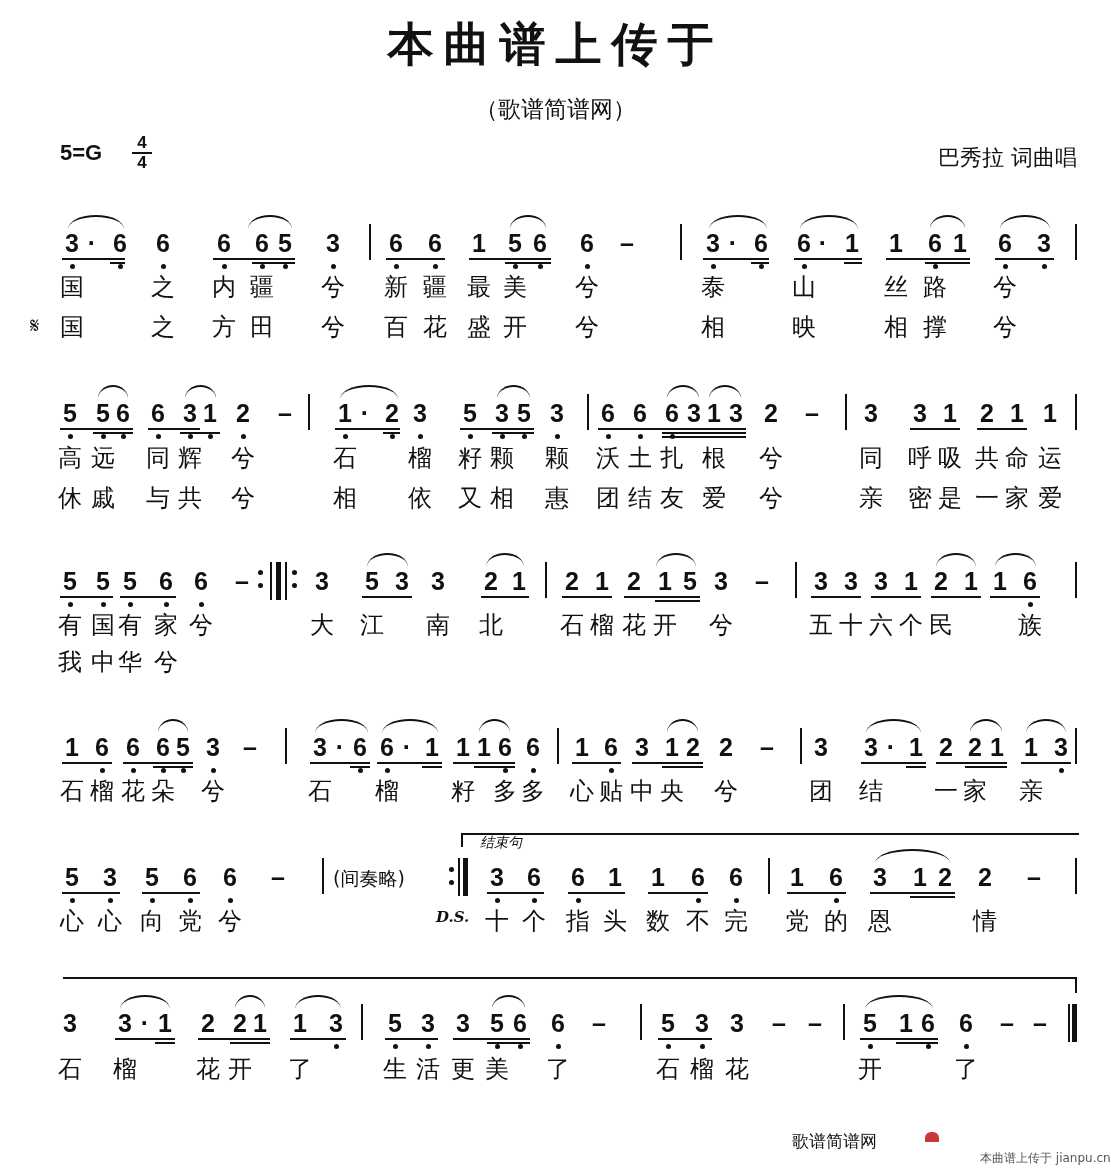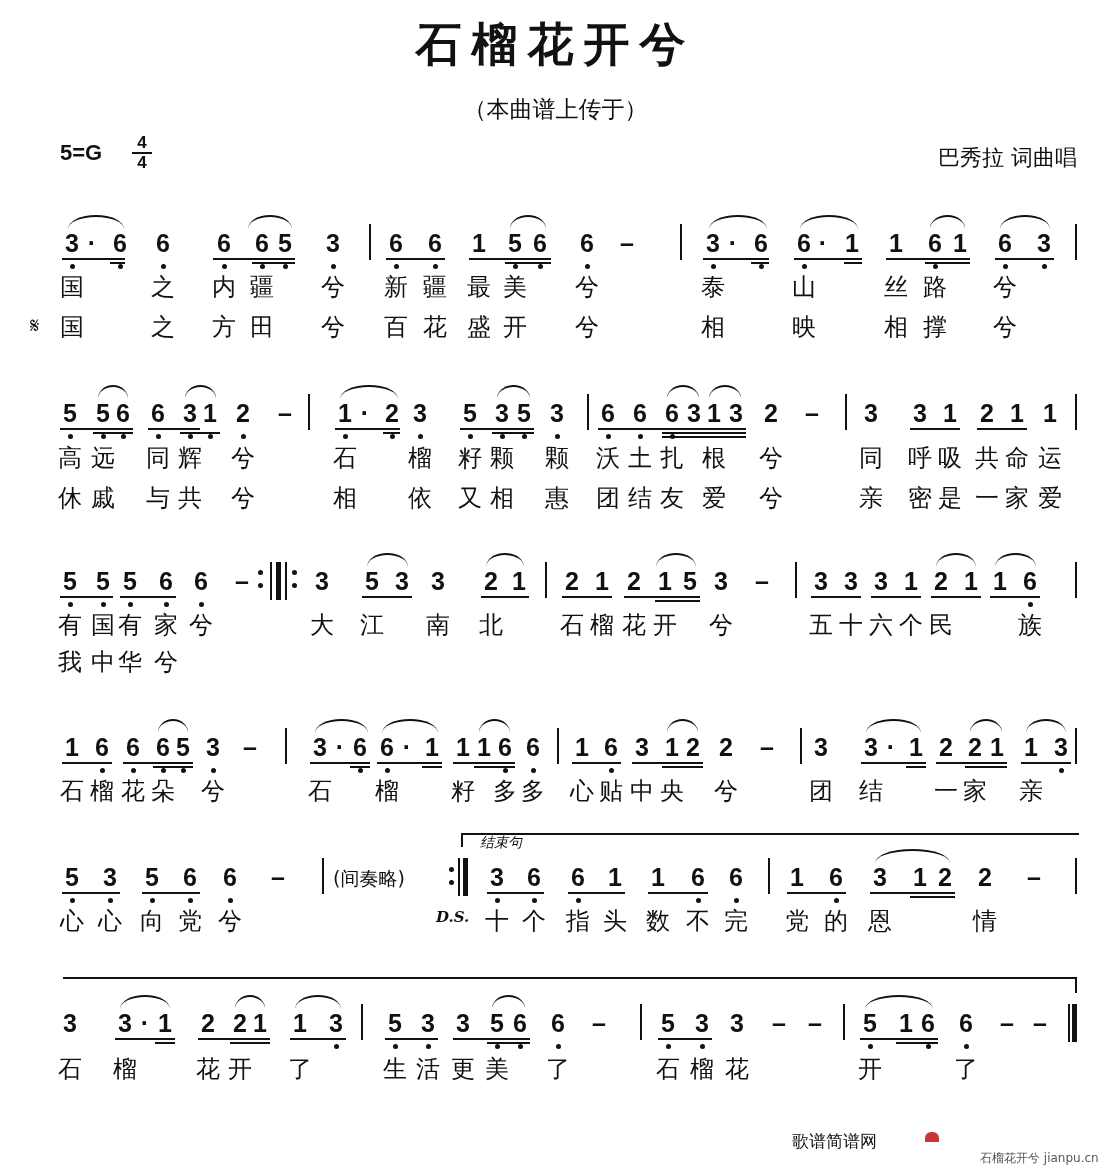--- a/index.html
+++ b/index.html
@@ -21,22 +21,22 @@
   .endlbl { position:absolute; font-style:italic; font-size:14px; font-family:"DejaVu Sans", sans-serif; }
   .bracket { position:absolute; border-top:2px solid #111; }
   .interlude { position:absolute; font-size:19px; font-family:"DejaVu Sans", sans-serif; }
   .footer { position:absolute; left:792px; top:1130px; font-size:17px; }
   .wm { position:absolute; left:980px; top:1150px; font-size:12px; color:#555; }
   .wmlogo { position:absolute; left:925px; top:1132px; width:14px; height:10px; border-radius:6px 6px 0 0; background:#c8363a; }
 </style>
 </head>
 <body>
 
-<div class="title">石榴花开兮</div>
-<div class="subtitle">（本曲谱上传于）</div>
+<div class="title">本曲谱上传于</div>
+<div class="subtitle">（歌谱简谱网）</div>
 <div class="key">5=G</div>
 <div class="timesig">
   <div class="num">4</div>
   <div>4</div>
 </div>
 <div class="author">巴秀拉 词曲唱</div>
 
 <div id="score">
     <div class="n" style="left: 63px; top: 230px;">3</div>
     <div class="dot" style="left: 70px; top: 264px;"></div>
@@ -564,13 +564,13 @@
     <div class="lyr" style="left: 546px; top: 1055px;">了</div>
     <div class="lyr" style="left: 656px; top: 1055px;">石</div>
     <div class="lyr" style="left: 690px; top: 1055px;">榴</div>
     <div class="lyr" style="left: 725px; top: 1055px;">花</div>
     <div class="lyr" style="left: 858px; top: 1055px;">开</div>
     <div class="lyr" style="left: 954px; top: 1055px;">了</div>
   </div>
 
 <div class="footer">歌谱简谱网</div>
 <div class="wmlogo"></div>
-<div class="wm">石榴花开兮 jianpu.cn</div>
+<div class="wm">本曲谱上传于 jianpu.cn</div>
 
 </body></html>

